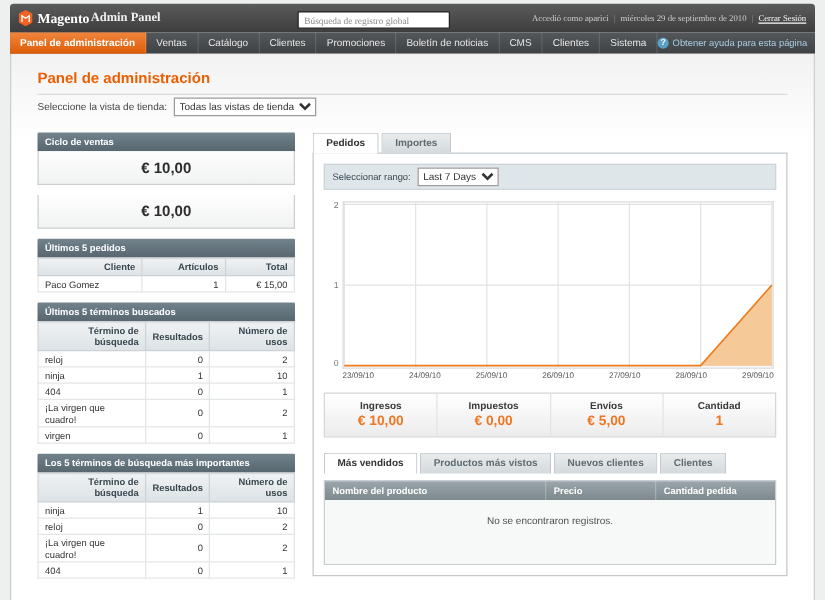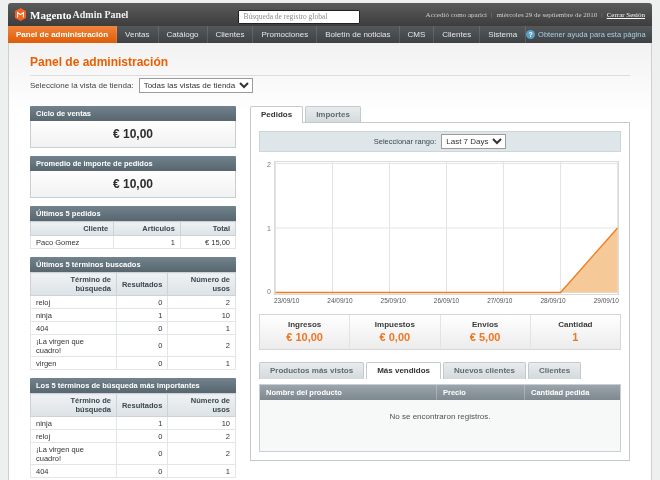--- a/index.html
+++ b/index.html
@@ -38,21 +38,21 @@
   .dbox-value{border:1px solid #c9ced1;border-top:none;background:linear-gradient(#fefefe,#f1f2f2);text-align:center;font-size:12px;font-weight:bold;color:#2d2d2d;padding:6px 0;}
   .dtable{width:100%;border-collapse:collapse;font-size:7.5px;}
   .dtable th{background:linear-gradient(#eff2f4,#dce2e6);color:#39474f;font-weight:bold;text-align:right;padding:2px 5px;border:1px solid #ccd2d6;}
   .dtable td{padding:1.5px 5px;border:1px solid #e3e6e8;background:#fff;color:#333;}
   .dtable .num{text-align:right;}
   
   .tabs-row{display:flex;gap:2px;position:relative;}
   .tab{font-size:8px;font-weight:bold;color:#5f6b72;background:linear-gradient(#e9eced,#d3d9dc);border:1px solid #c3c9cd;border-bottom:none;border-radius:2px 2px 0 0;padding:3px 10px 4px;cursor:pointer;white-space:nowrap;}
   .tab.active{background:#fff;color:#333;z-index:3;}
   .panel{border:1px solid #c3c9cd;background:#fff;margin-top:-1px;padding:8px;position:relative;z-index:1;}
-  .range-bar{background:#dfe6ea;border:1px solid #ccd5db;display:flex;justify-content:center;align-items:center;gap:5px;padding:2px 6px;font-size:7.5px;color:#39474f;}
+  .range-bar{background:#dfe6ea;border:1px solid #ccd5db;display:flex;justify-content:flex-start;align-items:center;gap:5px;padding:2px 6px;font-size:7.5px;color:#39474f;}
   
   .chart{margin:9px 2px 0;}
   .chart-body{display:flex;}
   .chart-ylabels{width:13px;display:flex;flex-direction:column;justify-content:space-between;align-items:flex-end;font-size:7px;color:#777;padding-right:3px;box-sizing:border-box;}
   .chart-plot{flex:1;height:132px;border:1px solid #dadada;background:#fff;}
   .chart-plot svg{display:block;width:100%;height:100%;}
   .chart-xlabels{display:flex;justify-content:space-between;margin:2px 0 0 13px;font-size:6.5px;color:#555;}
   
   .stats-row{display:flex;border:1px solid #d6d6d6;background:linear-gradient(#ffffff,#ececec);margin-top:10px;}
   .stat{flex:1;text-align:center;padding:5px 0 6px;border-left:1px solid #e3e3e3;}
@@ -125,21 +125,20 @@
     </div>
 
     <div class="main">
 
       <aside class="left-col">
         <div class="dbox">
           <div class="dbox-head">Ciclo de ventas</div>
           <div class="dbox-value">€ 10,00</div>
         </div>
         <div class="dbox">
-          <div class="dbox-head">Promedio de importe de pedidos</div>
           <div class="dbox-value">€ 10,00</div>
         </div>
         <div class="dbox">
           <div class="dbox-head">Últimos 5 pedidos</div>
           <table class="dtable" id="tbl-last-orders">
               <thead>
                 <tr>
                   <th>Cliente</th>
                   <th class="num">Artículos</th>
                   <th class="num">Total</th>
@@ -288,22 +287,22 @@
                 <div class="stat-label">Envíos</div>
                 <div class="stat-value">€ 5,00</div>
               </div>
               <div class="stat">
                 <div class="stat-label">Cantidad</div>
                 <div class="stat-value">1</div>
               </div>
             </div>
 
           <div class="tabs-row inner" id="bottom-tabs">
+              <div class="tab active">Más vendidos</div>
               <div class="tab">Productos más vistos</div>
-              <div class="tab active">Más vendidos</div>
               <div class="tab">Nuevos clientes</div>
               <div class="tab">Clientes</div>
             </div>
 
           <div class="grid">
             <div class="grid-head" id="grid-head">
                 <span class="grid-col-0">Nombre del producto</span>
                 <span class="grid-col-1">Precio</span>
                 <span class="grid-col-2">Cantidad pedida</span>
               </div>

